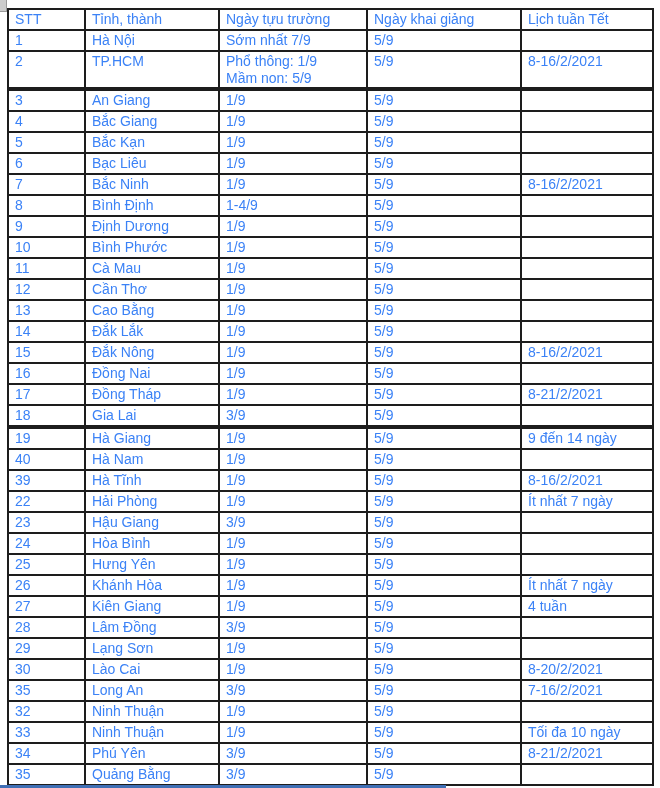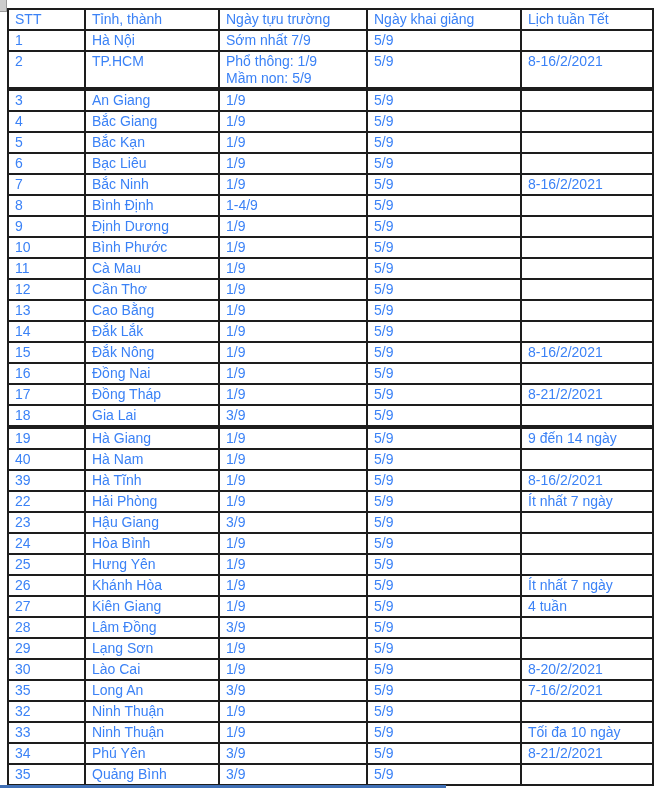--- a/index.html
+++ b/index.html
@@ -308,21 +308,21 @@
       </tr>
       <tr>
         <td>34</td>
         <td>Phú Yên</td>
         <td>3/9</td>
         <td>5/9</td>
         <td>8-21/2/2021</td>
       </tr>
       <tr>
         <td>35</td>
-        <td>Quảng Bình</td>
+        <td>Quảng Bằng</td>
         <td>3/9</td>
         <td>5/9</td>
         <td></td>
       </tr>
     </tbody>
 </table>
 
 <div class="bottom-line"></div>
 
 </body></html>

